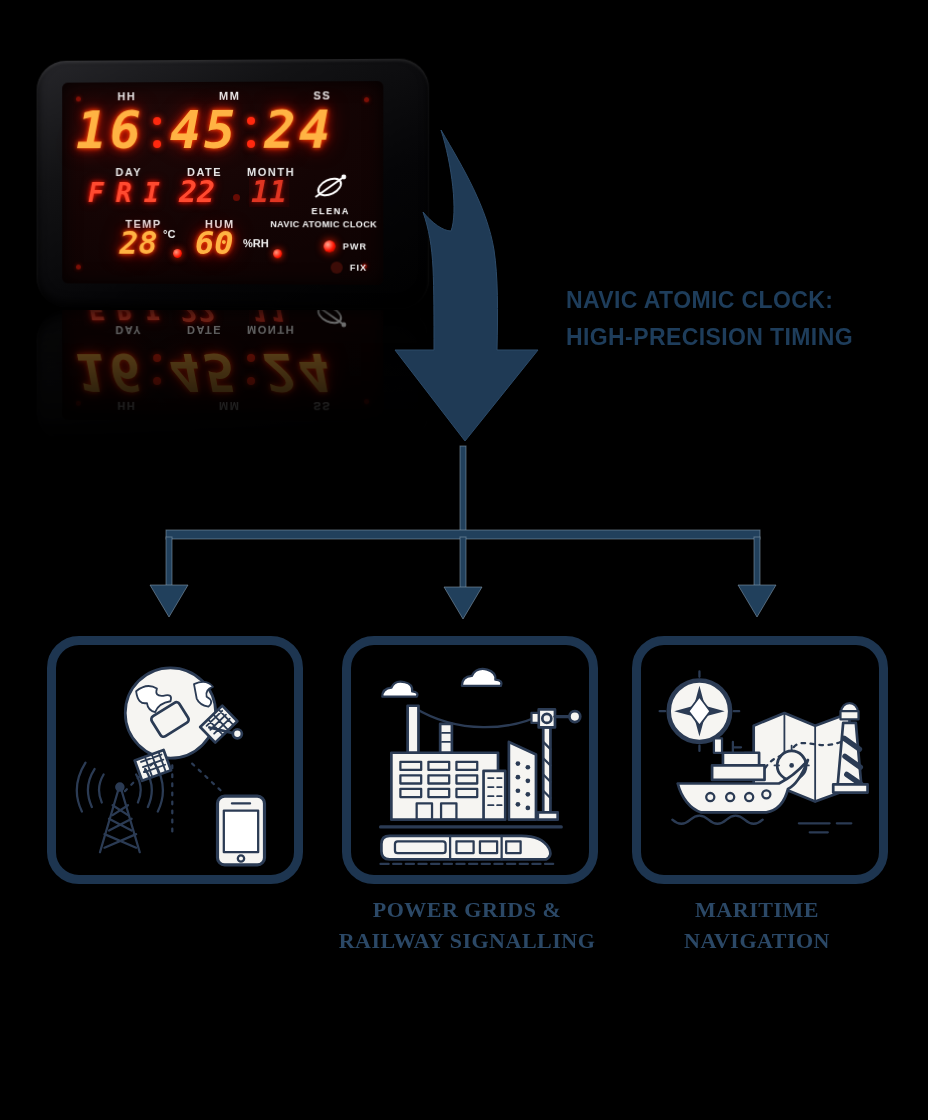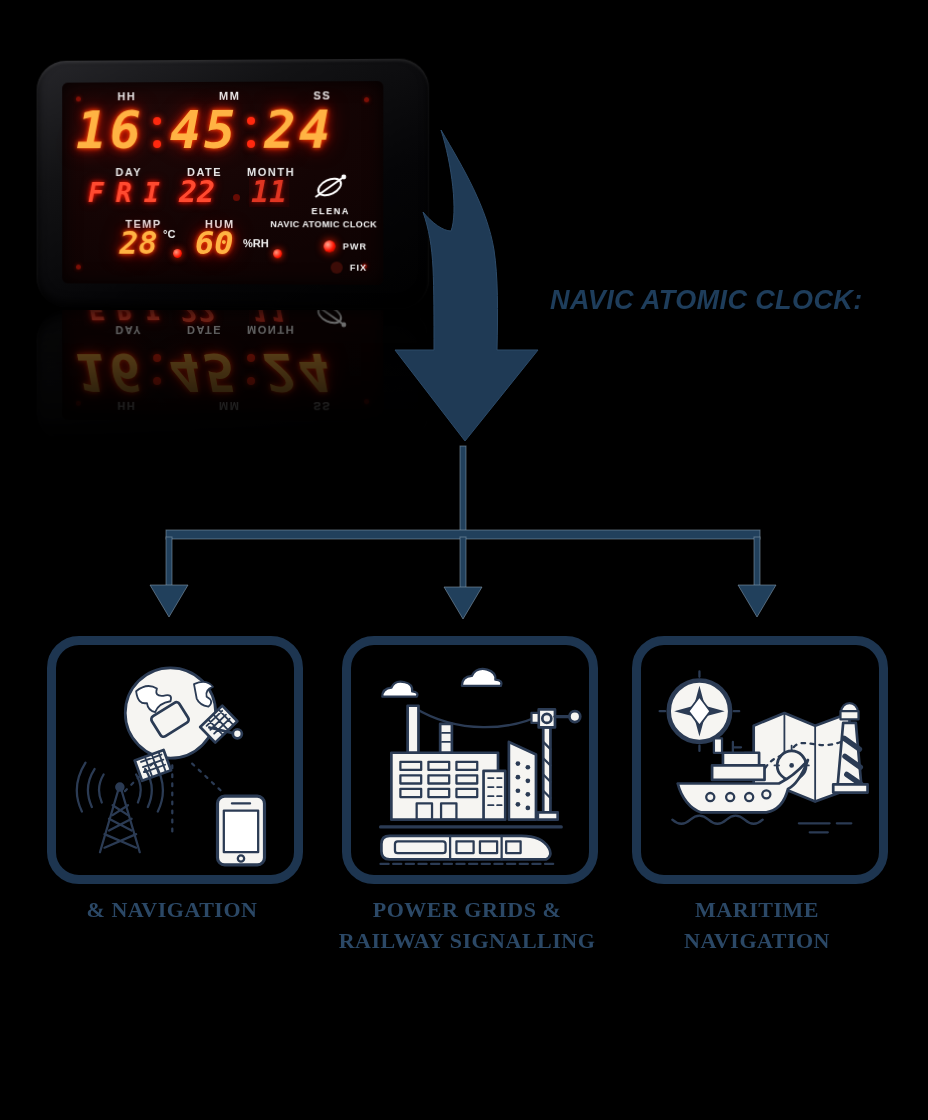--- a/index.html
+++ b/index.html
@@ -45,22 +45,22 @@
 
   
   .reflection{position:absolute;left:35px;top:310px;width:392px;height:132px;overflow:hidden;z-index:1;
               opacity:.62;filter:brightness(.8);
               -webkit-mask-image:linear-gradient(to bottom,rgba(0,0,0,1) 0%,rgba(0,0,0,.35) 65%,transparent 100%);
               mask-image:linear-gradient(to bottom,rgba(0,0,0,1) 0%,rgba(0,0,0,.35) 65%,transparent 100%);}
   .reflection .clock{transform:perspective(1400px) rotateY(-4deg) scaleY(-1);}
 
   
   .overlay{position:absolute;left:0;top:0;width:928px;height:1120px;pointer-events:none;}
-  .headline{position:absolute;left:550px;top:282px;color:#1e3d5b;font-weight:bold;font-size:27px;
-            line-height:37px;letter-spacing:.4px;white-space:nowrap;z-index:4;font-style:italic;}
+  .headline{position:absolute;left:566px;top:282px;color:#1e3d5b;font-weight:bold;font-size:23px;
+            line-height:37px;letter-spacing:.4px;white-space:nowrap;z-index:4;}
   .app-box{position:absolute;top:636px;width:238px;height:230px;border:9px solid #1d3550;border-radius:32px;
            display:flex;align-items:center;justify-content:center;background:#000;}
   .app-box svg{width:226px;height:218px;}
   .app-label{position:absolute;top:894px;width:310px;text-align:center;color:#2b4866;
              font-family:"Liberation Serif",serif;font-weight:bold;font-size:22px;line-height:31px;letter-spacing:.5px;}
 </style>
 </head>
 <body>
 
 <div class="canvas">
@@ -185,20 +185,21 @@
              C 498 276, 498 312, 497 350
              L 538 350 L 465 441 L 395 350 L 434 350
              C 434 318, 434 290, 433 268
              C 432 247, 429 229, 423 212
              C 432 223, 443 231, 451 231
              C 458 213, 452 164, 441 130 Z" fill="#1f3a55" stroke="#2c4a68" stroke-width="1"></path>
   </svg>
 
   <div class="headline">
     <div>NAVIC ATOMIC CLOCK:</div>
+    <div>HIGH-PRECISION TIMING</div>
   </div>
 
   <svg class="overlay" style="z-index:2" viewBox="0 0 928 1120">
     <g fill="#21405c" stroke="#8aa0b5" stroke-width="1" stroke-opacity=".55">
       <rect x="460" y="446" width="6" height="88"></rect>
       <rect x="166" y="530" width="594" height="9"></rect>
       <rect x="166" y="537" width="6" height="53"></rect>
       <rect x="460" y="537" width="6" height="55"></rect>
       <rect x="754" y="537" width="6" height="53"></rect>
       <polygon points="150,585 188,585 169,617"></polygon>
@@ -362,21 +363,20 @@
           <circle cx="113" cy="157" r="4.5" stroke-width="2.5"></circle>
           <circle cx="132" cy="154" r="4.5" stroke-width="2.5"></circle>
           <path d="M28 182 q10 9 20 0 q10 -9 20 0 q10 9 20 0 q10 -9 20 0 q10 9 20 0" stroke-width="2.5"></path>
         </g>
         <path d="M168 186 h34 M210 186 h16 M180 196 h20" stroke-width="2.5"></path>
       </g>
     </svg>
   </div>
 
   <div class="app-label" style="left:17px">
-    <div>&amp; NAVIGATION</div>
   </div>
   <div class="app-label" style="left:312px">
     <div>POWER GRIDS &amp;</div>
     <div>RAILWAY SIGNALLING</div>
   </div>
   <div class="app-label" style="left:602px">
     <div>MARITIME</div>
     <div>NAVIGATION</div>
   </div>
 

